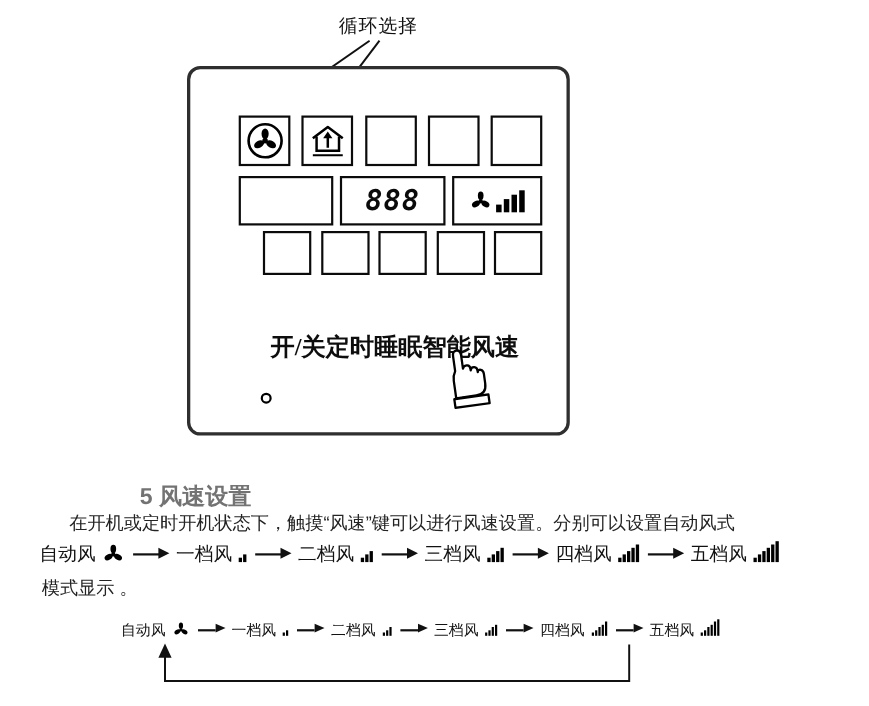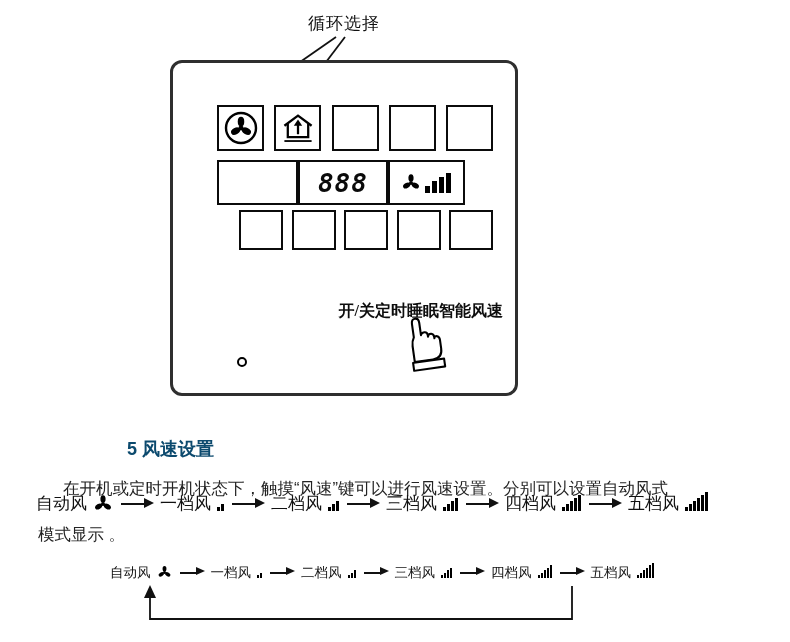--- a/index.html
+++ b/index.html
@@ -9,38 +9,38 @@
 
   .mode-label{position:absolute;left:308px;top:12px;font-size:17px;letter-spacing:1px;color:#111;}
 
   
   .panel{position:absolute;left:170px;top:60px;width:348px;height:336px;
          border:3px solid #2f2f2f;border-radius:12px;background:#fff;box-sizing:border-box;}
   .cell{border:2px solid #0b0b0b;background:#fff;box-sizing:border-box;
         display:flex;align-items:center;justify-content:center;}
   .row1{position:absolute;left:44px;top:42px;width:276px;display:flex;justify-content:space-between;}
   .row1 .cell{width:47px;height:46px;}
-  .row2{position:absolute;left:44px;top:97px;width:248px;display:flex;justify-content:space-between;}
+  .row2{position:absolute;left:44px;top:97px;width:276px;display:flex;justify-content:space-between;}
   .row2 .cell{height:45px;}
   .c-a{width:86px;} .c-b{width:96px;} .c-c{width:82px;gap:4px;}
   .row3{position:absolute;left:66px;top:147px;width:254px;display:flex;justify-content:space-between;}
   .row3 .cell{width:44px;height:40px;}
 
   .digits{font-family:"DejaVu Sans Mono",monospace;font-weight:700;font-style:italic;
           font-size:26px;letter-spacing:1px;color:#0a0a0a;}
 
-  .btn-row{position:absolute;left:42px;top:238px;width:288px;display:flex;justify-content:flex-end;
-           font-family:"Liberation Serif",serif;font-weight:700;font-size:16px;color:#0d0d0d;}
+  .btn-row{position:absolute;left:42px;top:238px;width:288px;display:flex;justify-content:center;
+           font-family:"Liberation Serif",serif;font-weight:700;font-size:22px;color:#0d0d0d;}
   .ind-dot{position:absolute;left:64px;top:294px;width:6px;height:6px;border:2px solid #000;border-radius:50%;}
   .hand{position:absolute;left:220px;top:248px;transform:rotate(-8deg);}
 
   
-  .sec-heading{position:absolute;left:127px;top:437px;font-size:18px;font-weight:700;color:#0c4a6e;}
+  .sec-heading{position:absolute;left:127px;top:437px;font-size:21px;font-weight:700;color:#737373;}
   .sec-body{position:absolute;left:30px;top:464px;width:738px;font-size:16.5px;line-height:1.55;
-            text-indent:2em;color:#232323;margin-top:12px;}
+            text-indent:2em;color:#232323;}
   .sec-tail{position:absolute;left:38px;top:524px;font-size:16.5px;color:#232323;}
 
   
   .flow{position:absolute;display:flex;align-items:center;gap:6px;color:#111;}
   .flow1{left:36px;top:492px;font-size:17px;}
   .flow2{left:110px;top:563px;font-size:13.5px;}
   .fan{width:20px;height:20px;flex:none;}
   .flow2 .fan{width:15px;height:15px;}
   .farrow{position:relative;flex:none;width:24px;height:2px;background:#111;margin:0 9px 0 2px;}
   .farrow::after{content:"";position:absolute;right:-9px;top:-5px;

